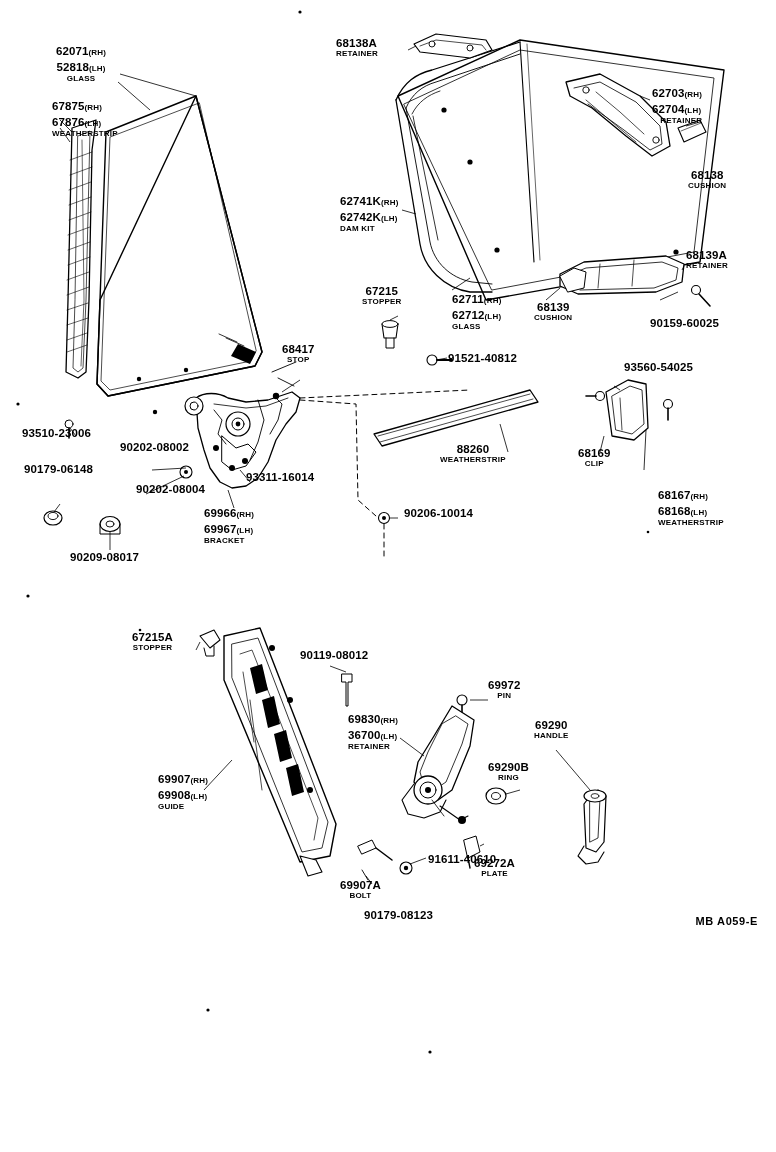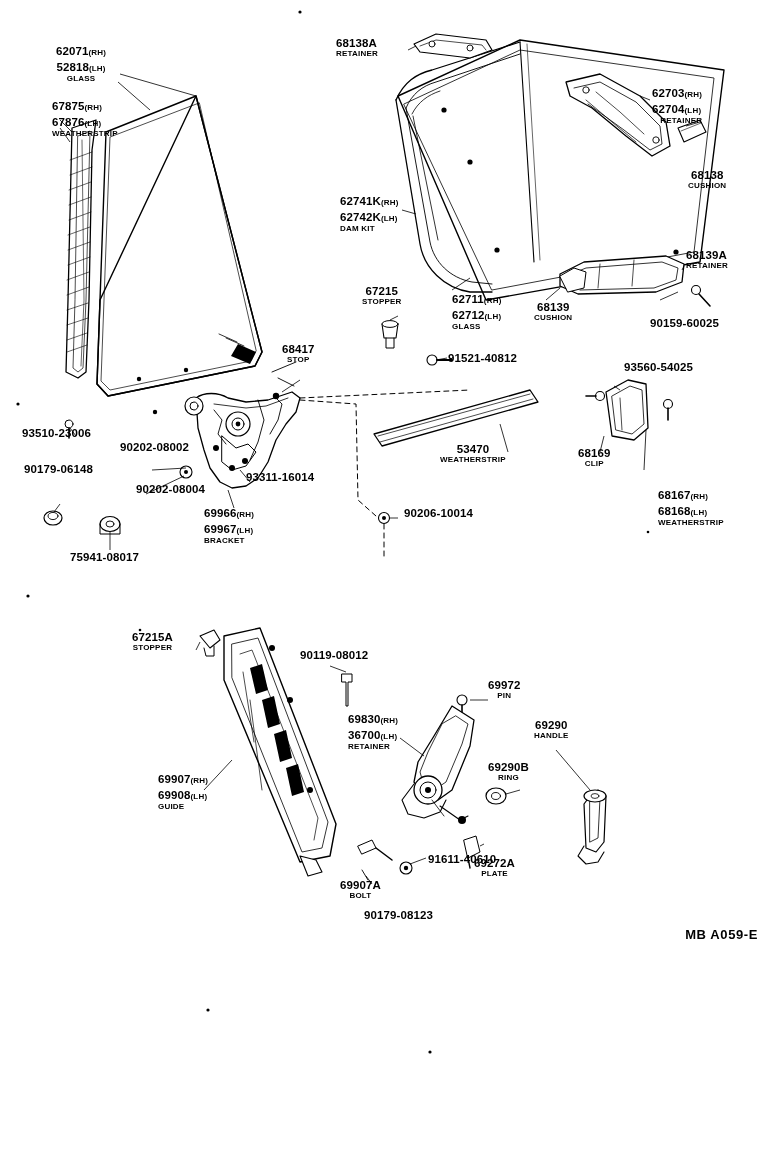--- a/index.html
+++ b/index.html
@@ -4,21 +4,21 @@
 <style>
   html,body{margin:0;padding:0;background:#ffffff;}
   body{width:776px;height:1152px;position:relative;overflow:hidden;
        font-family:"Liberation Sans", sans-serif;color:#000;}
   #sheet{position:absolute;left:0;top:0;width:776px;height:1152px;}
   svg.art{position:absolute;left:0;top:0;width:776px;height:1152px;pointer-events:none;}
   .lbl{position:absolute;white-space:nowrap;line-height:1.02;}
   .lbl .n{font-size:11.5px;font-weight:bold;letter-spacing:.1px;}
   .lbl .s{font-size:8px;font-weight:bold;letter-spacing:.2px;}
   .ctr{text-align:center;}
-  #sig{position:absolute;right:18px;bottom:210px;font-size:13px;font-weight:bold;letter-spacing:.6px;}
+  #sig{position:absolute;right:18px;bottom:225px;font-size:11px;font-weight:bold;letter-spacing:.6px;}
 </style>
 </head>
 <body>
 
 <div id="sheet">
 
   <svg class="art" viewBox="0 0 776 1152">
     <g fill="none" stroke="#000" stroke-width="1.2" stroke-linejoin="round" stroke-linecap="round">
 
       <path d="M196 96 L262 352 L255 366 L108 396 L97 384 L100 300 Z" fill="#fff" stroke="#000" stroke-width="1.4"></path>
@@ -337,21 +337,21 @@
     <div class="s">CLIP</div>
   </div>
 
   <div class="lbl" style="left:616px;top:486px;margin-left:42px;">
     <div><span class="n">68167</span><span class="s">(RH)</span></div>
     <div><span class="n">68168</span><span class="s">(LH)</span></div>
     <div class="s">WEATHERSTRIP</div>
   </div>
 
   <div class="lbl ctr" style="left:440px;top:444px;">
-    <div class="n">53470</div>
+    <div class="n">88260</div>
     <div class="s">WEATHERSTRIP</div>
   </div>
 
   <div class="lbl" style="left:22px;top:428px;">
     <div class="n">93510-23006</div>
   </div>
 
   <div class="lbl" style="left:24px;top:464px;">
     <div class="n">90179-06148</div>
   </div>
@@ -368,21 +368,21 @@
     <div class="n">93311-16014</div>
   </div>
 
   <div class="lbl" style="left:204px;top:504px;">
     <div><span class="n">69966</span><span class="s">(RH)</span></div>
     <div><span class="n">69967</span><span class="s">(LH)</span></div>
     <div class="s">BRACKET</div>
   </div>
 
   <div class="lbl" style="left:70px;top:552px;">
-    <div class="n">75941-08017</div>
+    <div class="n">90209-08017</div>
   </div>
 
   <div class="lbl" style="left:404px;top:508px;">
     <div class="n">90206-10014</div>
   </div>
 
   <div class="lbl ctr" style="left:132px;top:632px;">
     <div class="n">67215A</div>
     <div class="s">STOPPER</div>
   </div>

